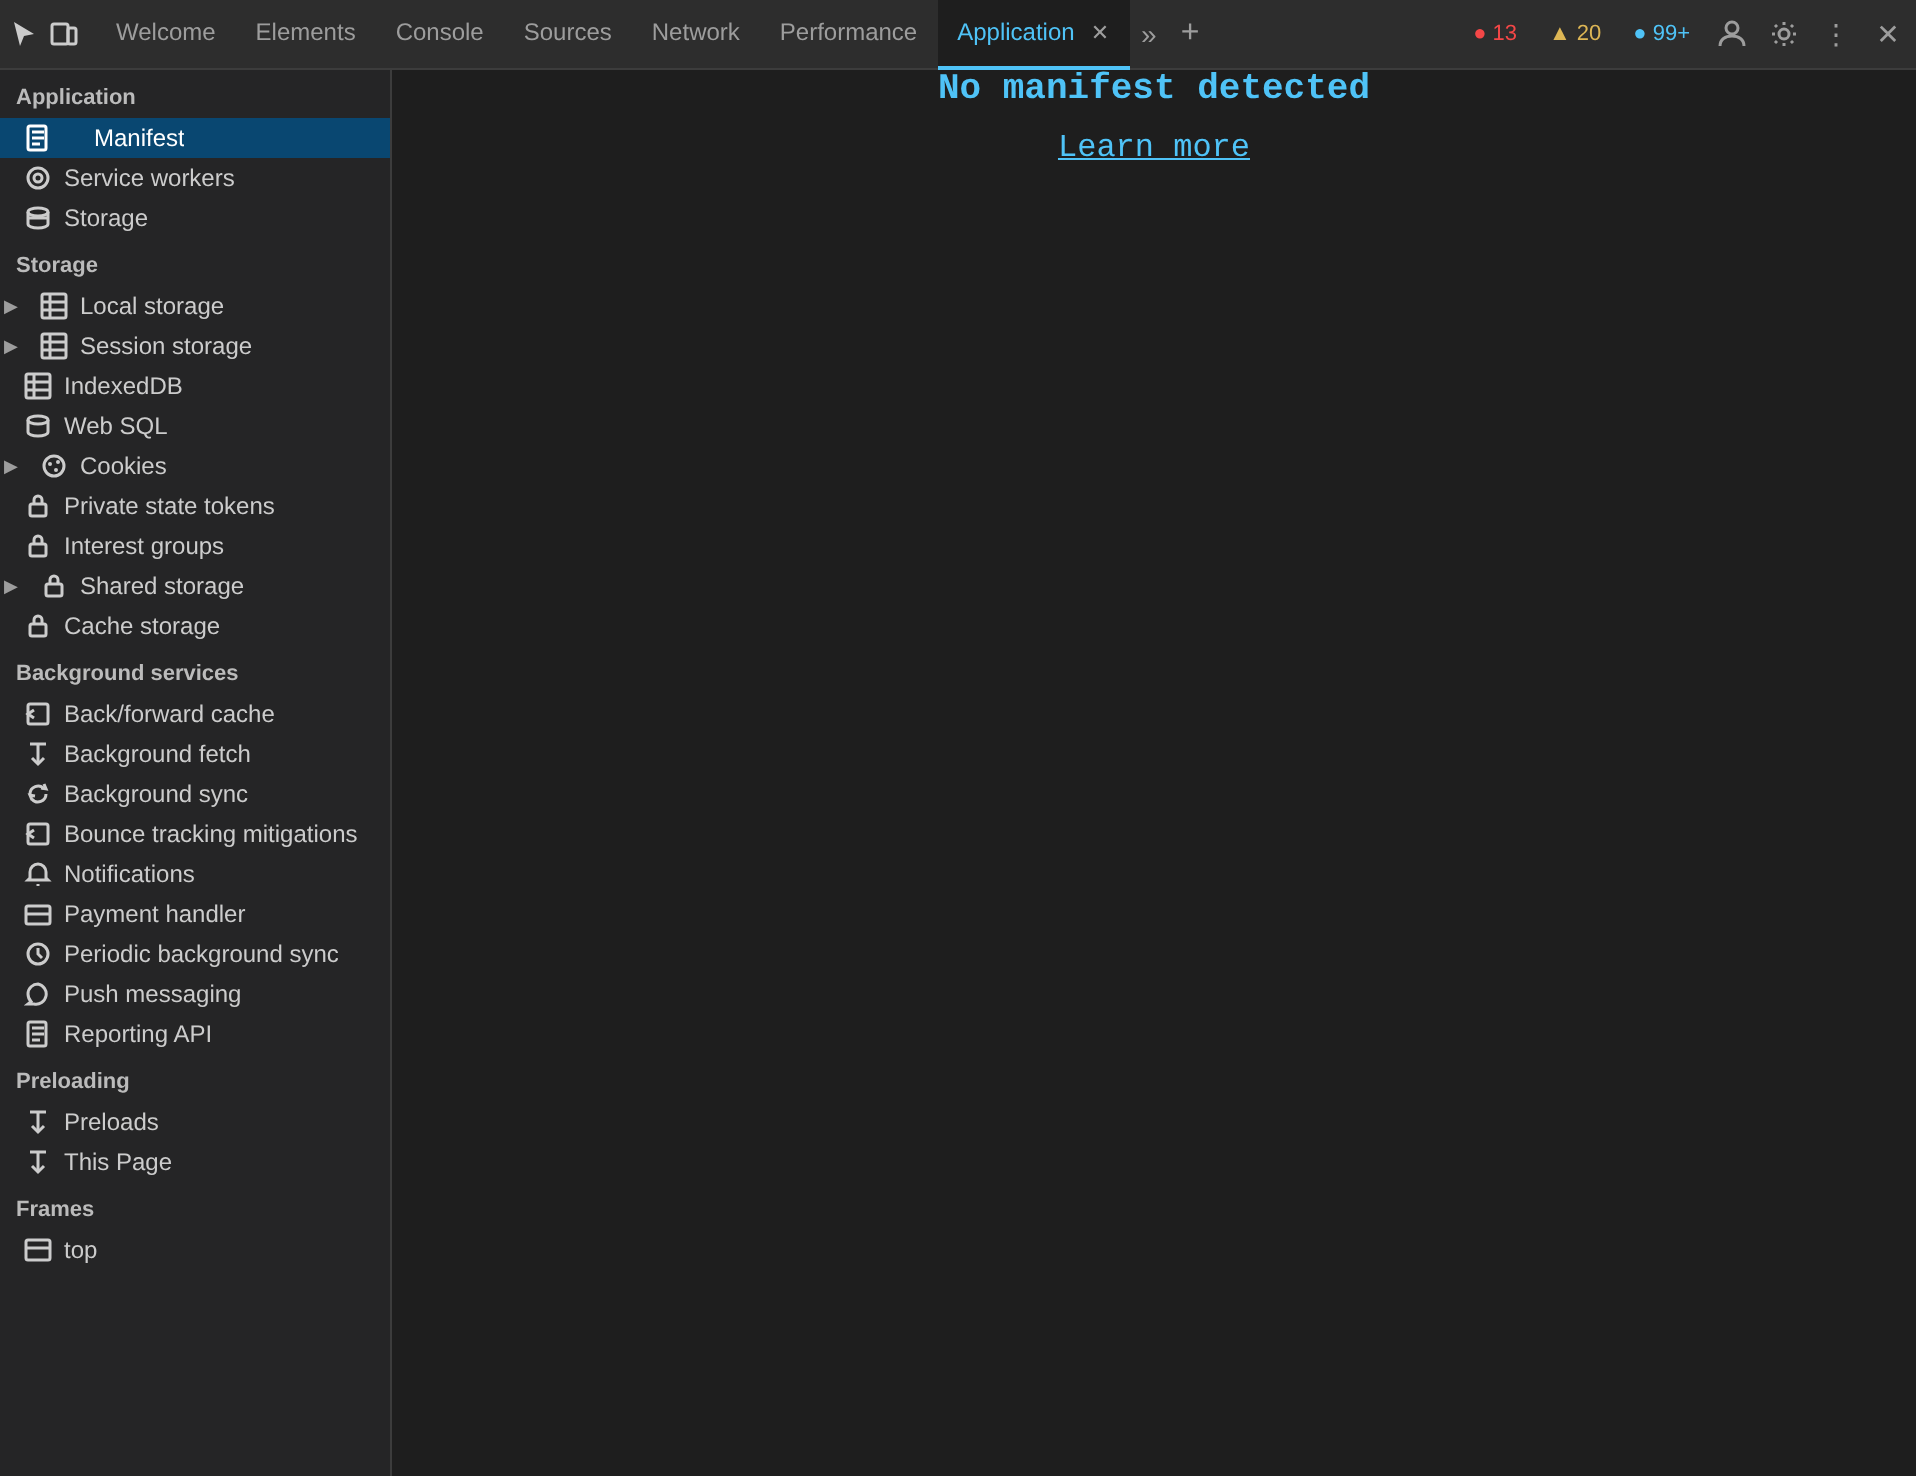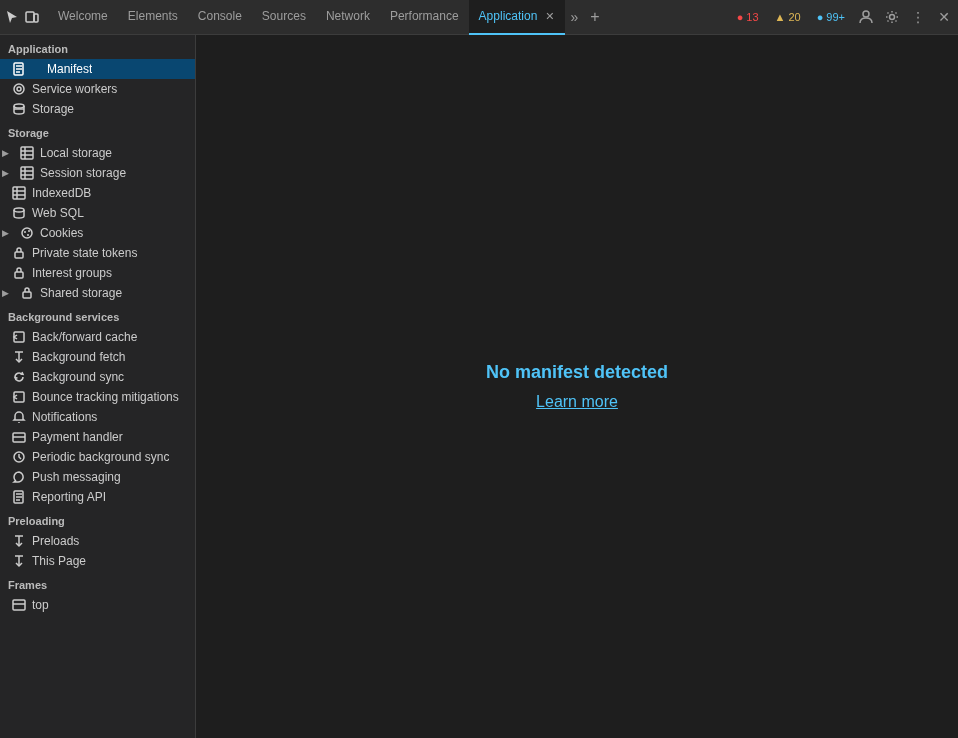--- a/index.html
+++ b/index.html
@@ -173,23 +173,23 @@
       height: 14px;
       fill: none;
       stroke: currentColor;
       stroke-width: 1.5;
     }
 
     
     .content {
       flex: 1;
       display: flex;
-      align-items: center;
       justify-content: center;
       background: #1e1e1e;
+      font-family: Liberation Mono, monospace;
     }
     .no-content {
       text-align: center;
     }
     .no-content h2 {
       font-size: 18px;
       font-weight: 600;
       color: #4fc3f7;
       margin-bottom: 10px;
     }
@@ -400,20 +400,29 @@
       <span class="expand-arrow">▶</span>
       <span class="item-icon">
         <svg class="icon-svg" viewBox="0 0 14 14">
             <rect x="3" y="6" width="8" height="6" rx="1"></rect>
             <path d="M5 6V4a2 2 0 0 1 4 0v2"></path>
           </svg>
       </span>
       <span class="label">Shared storage</span>
     </div>
 
+    <div class="sidebar-item">
+      <span class="item-icon">
+        <svg class="icon-svg" viewBox="0 0 14 14">
+            <rect x="3" y="6" width="8" height="6" rx="1"></rect>
+            <path d="M5 6V4a2 2 0 0 1 4 0v2"></path>
+          </svg>
+      </span>
+      <span class="label">Cache storage</span>
+    </div>
 
     <div class="sidebar-section-label">Background services</div>
 
     <div class="sidebar-item">
       <span class="item-icon">
         <svg class="icon-svg" viewBox="0 0 14 14">
             <rect x="2" y="2" width="10" height="10" rx="1"></rect>
             <polyline points="5,5 2,7 5,9"></polyline>
           </svg>
       </span>

